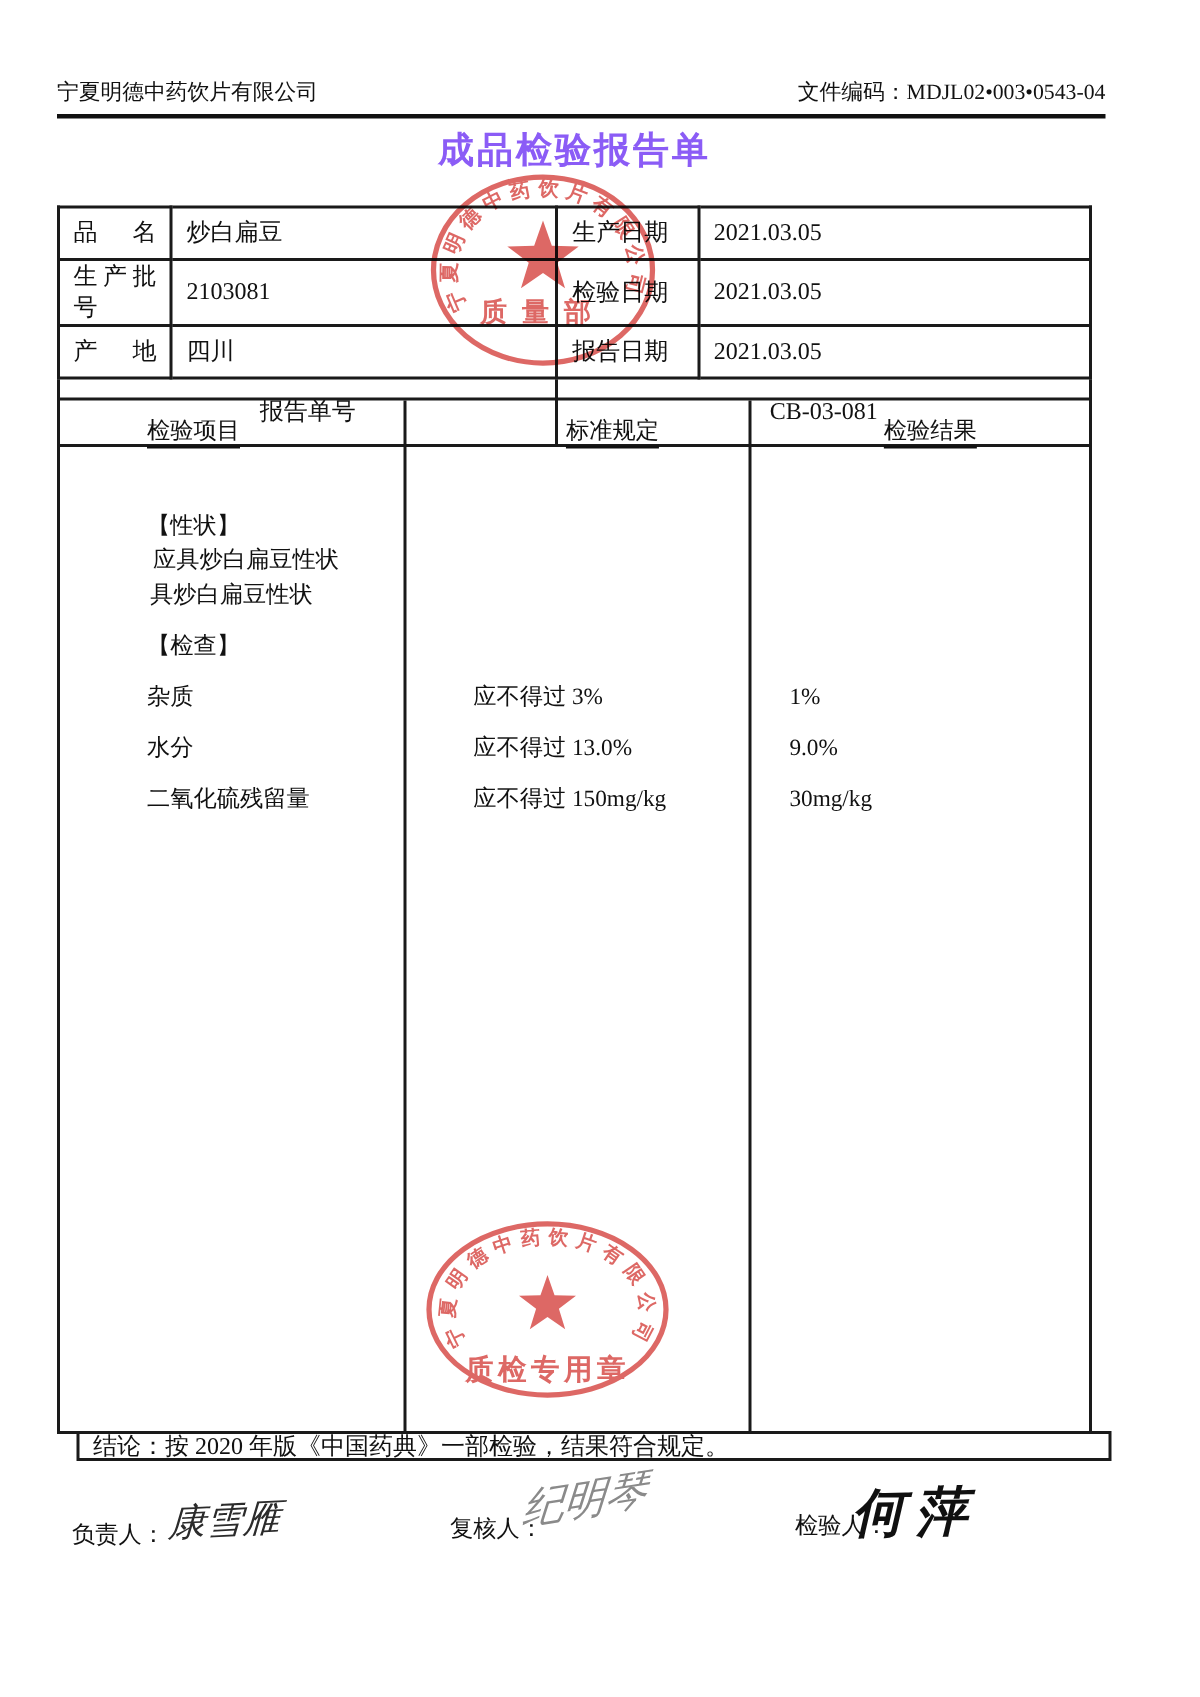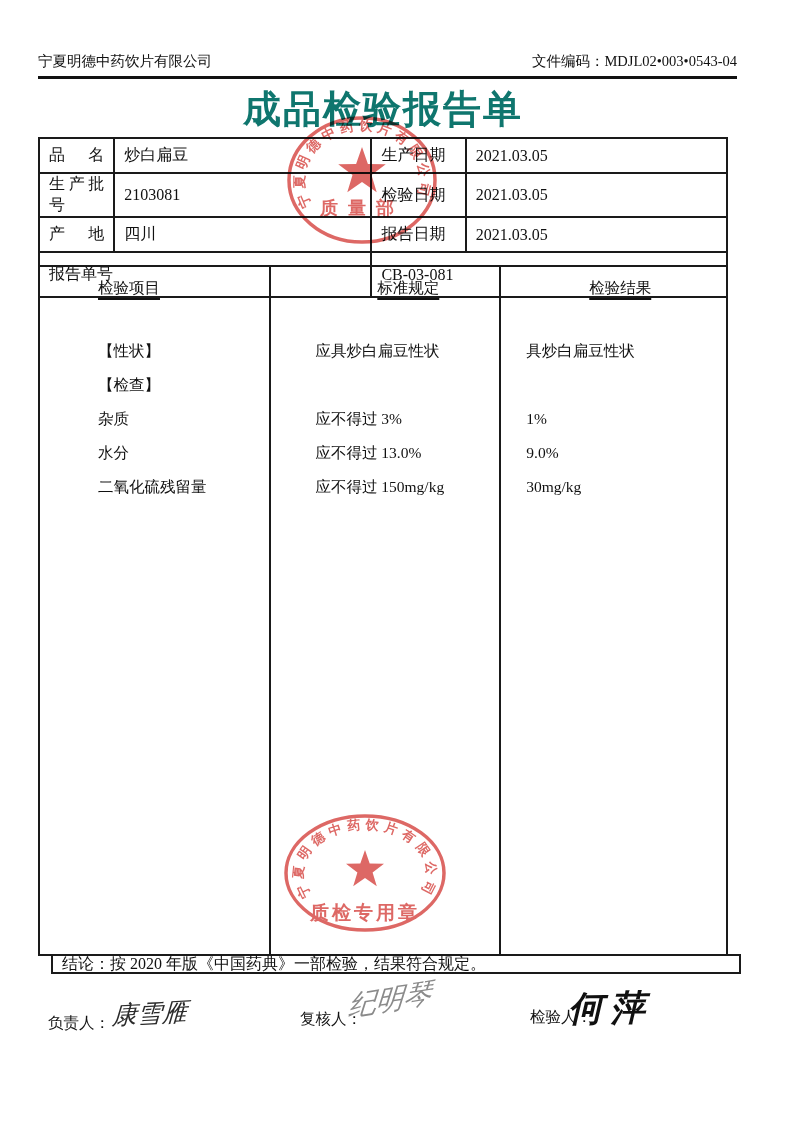--- a/index.html
+++ b/index.html
@@ -18,52 +18,52 @@
     display:flex; justify-content:space-between; align-items:flex-end;
     font-size:14.5px;
   }
   .hdr-rule {
     position:absolute; left:38px; top:76px; width:699px; height:2.5px;
     background:#111;
   }
   .title {
     position:absolute; left:38px; top:84px; width:690px;
     text-align:center; font-family:Liberation Sans, sans-serif;
-    font-weight:bold; font-size:38px; letter-spacing:2px; color:#0f766e;
+    font-weight:bold; font-size:24px; letter-spacing:2px; color:#8b5cf6;
   }
 
   
   table.info {
     position:absolute; left:38px; top:137px; width:690px;
     border-collapse:collapse; table-layout:fixed;
     font-size:16px;
   }
   table.info td { border:2px solid #1a1a1a; padding:0 9px; height:35px; vertical-align:middle; }
-  table.info tr.last td { height:45px; }
+  table.info tr.last td { height:45px;text-align:center; }
   td.jlabel { text-align:justify; text-align-last:justify; }
   .c1{width:75px;} .c2{width:256px;} .c3{width:94px;} .c4{width:260px;}
 
   
   .insp {
     position:absolute; left:38px; top:265px; width:690px; height:691px;
     border:2px solid #1a1a1a; font-size:15.5px;padding-left:48px;
   }
   .insp .vline { position:absolute; top:0; bottom:0; width:2px; background:#1a1a1a; }
   .insp .v1 { left:229px; } .insp .v2 { left:459px; }
   .insp-row { display:flex; width:100%; }
   .insp-row > div:nth-child(1){ width:231px; padding-left:10px; }
   .insp-row > div:nth-child(2){ width:230px; padding-left:14px; }
   .insp-row > div:nth-child(3){ width:229px; padding-left:12px; }
   .insp-head { margin-top:9px; }
   .insp-head span {
     text-decoration:underline; text-underline-offset:5px;
     text-decoration-thickness:1.5px;
   }
   .insp-head > div:nth-child(2), .insp-head > div:nth-child(3){ text-align:center; padding-left:0 !important; }
-  .r-first { margin-top:40px; }
+  .r-first { margin-top:40px;flex-direction:column; }
   .r-next  { margin-top:11px; }
   .insp-row > div { line-height:23px; }
 
   
   .conclusion {
     position:absolute; left:51px; top:954px; width:690px; height:20px;
     border:2px solid #1a1a1a; display:flex; align-items:center;
     padding-left:9px; font-size:16px; background:transparent;
   }
 

